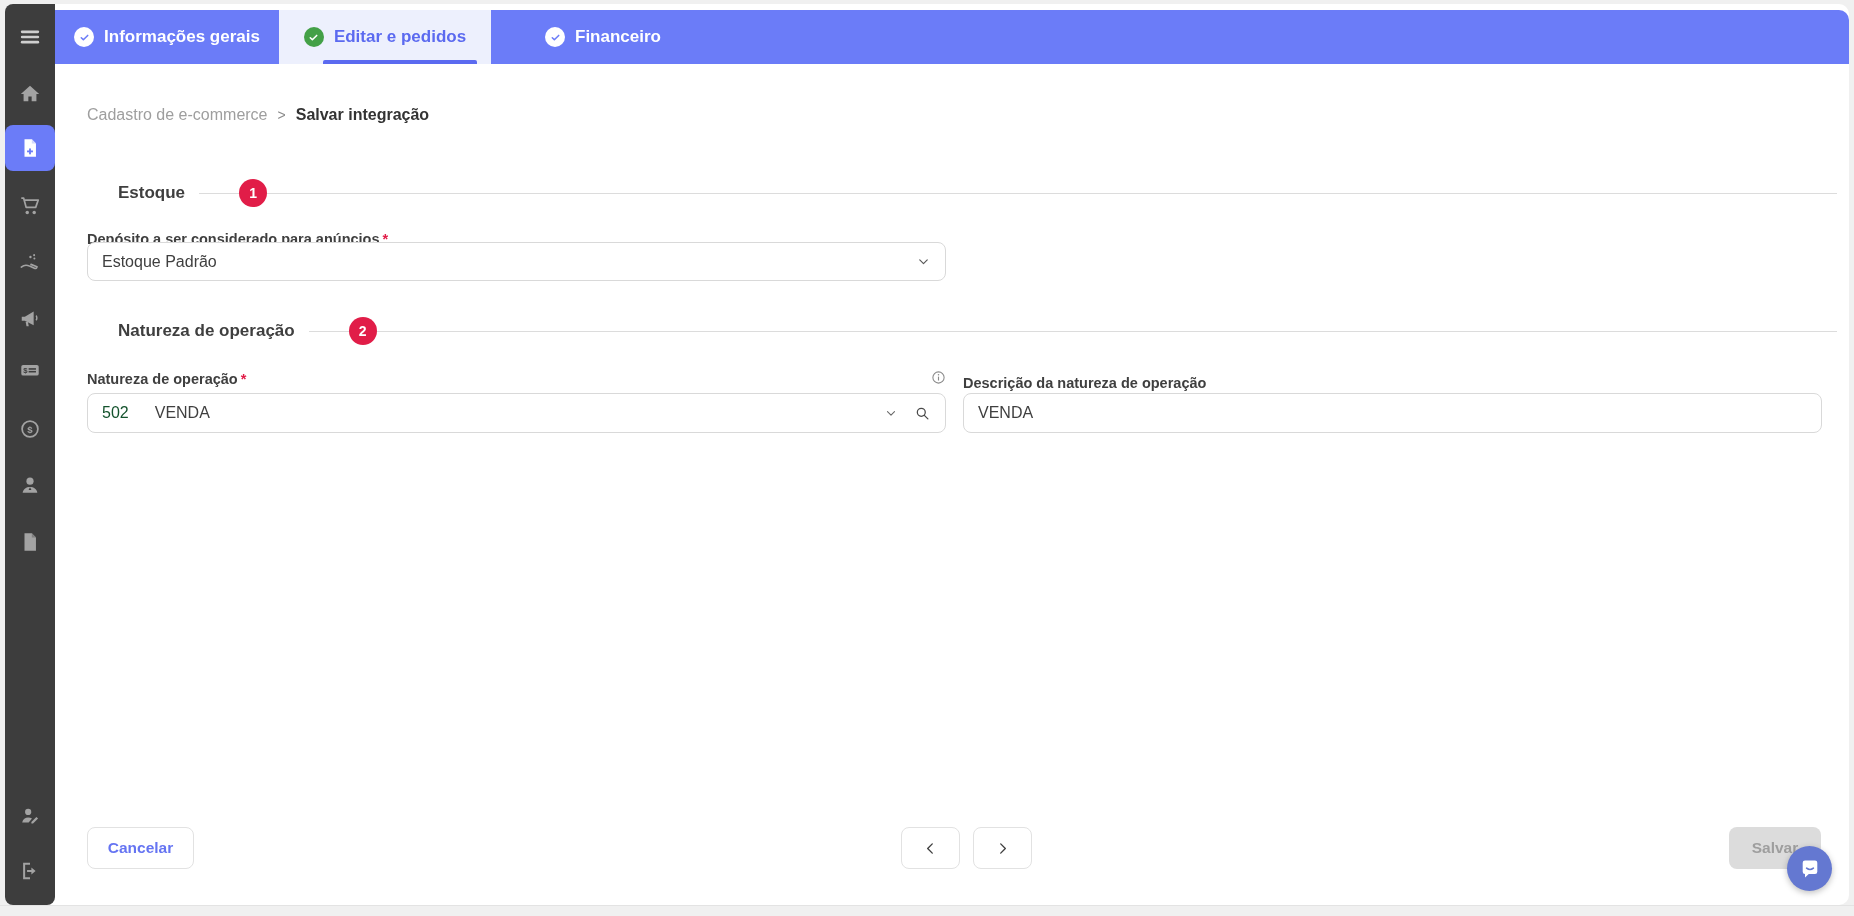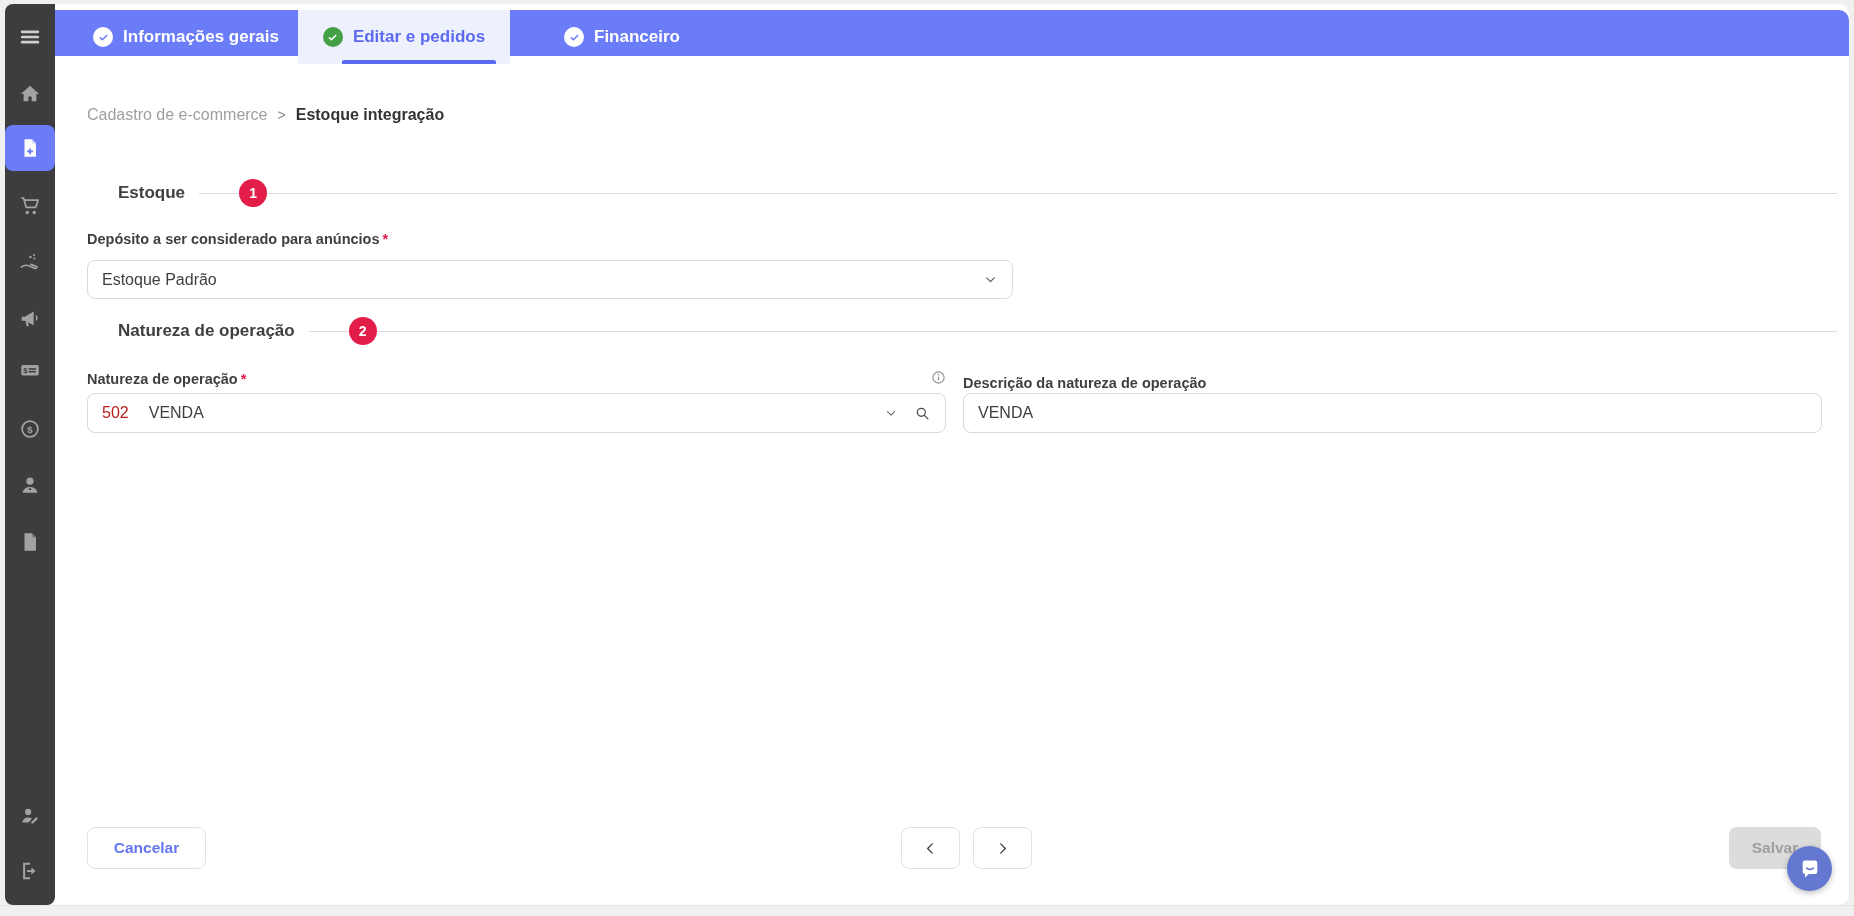--- a/index.html
+++ b/index.html
@@ -17,22 +17,22 @@
   
   #sidebar{left:5px;top:4px;width:50px;height:901px;background:#3d3d3d;
     border-radius:8px 0 8px 8px;}
   .sb-item{position:absolute;left:0;width:50px;height:24px;display:flex;align-items:center;justify-content:center;cursor:pointer;}
   .sb-item svg{width:22px;height:22px;}
   #sb-active-tile{position:absolute;left:0;top:121px;width:50px;height:46px;background:#6b7cf8;
     border-radius:8px;display:flex;align-items:center;justify-content:center;cursor:pointer;}
   #sb-active-tile svg{width:22px;height:22px;}
 
   
-  #tabbar{left:55px;top:10px;width:1794px;height:46px;background:#6b7cf8;
-    border-top-right-radius:10px;display:flex;padding-left:19px;}
+  #tabbar{left:55px;top:10px;width:1794px;height:54px;background:#6b7cf8;
+    border-top-right-radius:10px;display:flex;}
   .tab{height:54px;display:flex;align-items:center;justify-content:center;gap:10px;
     color:#ffffff;font-size:17px;font-weight:600;cursor:pointer;position:relative;}
   .tab .check{width:20px;height:20px;border-radius:50%;background:#ffffff;display:flex;
     align-items:center;justify-content:center;flex:0 0 auto;}
   .tab .check svg{width:11px;height:11px;}
   .tab.active{background:#edf0fd;color:#5b6af0;}
   .tab.active .check{background:#43a047;}
   .tab-underline{position:absolute;bottom:0;left:44px;width:154px;height:4px;background:#5b6af0;
     border-radius:2px 2px 0 0;}
 
@@ -48,28 +48,28 @@
   .section-line{flex:1;height:1px;background:#dcdcdc;position:relative;}
   .section-badge{position:absolute;left:40px;top:-14px;width:28px;height:28px;border-radius:50%;
     background:#e11d48;color:#ffffff;font-size:14px;font-weight:700;display:flex;
     align-items:center;justify-content:center;}
 
   
   .field-label{font-size:14.5px;font-weight:700;color:#3f3f3f;white-space:nowrap;}
   .req{color:#e11d48;margin-left:3px;font-weight:700;}
   .input-box{height:40px;border:1px solid #d9d9d9;border-radius:8px;background:#fff;
     display:flex;align-items:center;padding:0 14px;font-size:16px;color:#3f3f3f;cursor:text;}
-  .input-box .code{color:#b91c1c;margin-right:20px;}
+  .input-box .code{color:#14532d;margin-right:26px;}
   .input-box .tail{margin-left:auto;display:flex;align-items:center;gap:16px;}
   .icon-btn{display:flex;align-items:center;justify-content:center;cursor:pointer;}
 
   
   .btn{display:flex;align-items:center;justify-content:center;border-radius:8px;
     font-size:15.5px;font-weight:600;cursor:pointer;}
-  #btn-cancel{left:87px;top:827px;width:119px;height:42px;background:#fff;border:1px solid #e2e2e2;color:#6574f2;}
+  #btn-cancel{left:87px;top:827px;width:107px;height:42px;background:#fff;border:1px solid #e2e2e2;color:#6574f2;}
   #btn-prev{left:901px;top:827px;width:59px;height:42px;background:#fff;border:1px solid #e2e2e2;}
   #btn-next{left:973px;top:827px;width:59px;height:42px;background:#fff;border:1px solid #e2e2e2;}
   #btn-save{left:1729px;top:827px;width:92px;height:42px;background:#dcdcdc;color:#9e9e9e;cursor:default;text-align:right;}
   #chat-bubble{left:1787px;top:846px;width:45px;height:45px;border-radius:50%;background:#6478d1;
     display:flex;align-items:center;justify-content:center;cursor:pointer;box-shadow:0 2px 6px rgba(0,0,0,.25);}
   #chat-bubble svg{width:24px;height:24px;}
 </style>
 </head>
 <body>
 
@@ -186,34 +186,34 @@
       <svg viewBox="0 0 24 24">
           <path d="M4.5 3h7.5v2.2H6.7v13.6h5.3V21H4.5z" fill="#a3a3a3"></path>
           <path d="M13.5 8.2l4.6 3.8-4.6 3.8v-2.6H8.8v-2.4h4.7z" fill="#a3a3a3"></path>
         </svg>
     </div>
   </div>
 
   <div class="abs" id="breadcrumb">
     <span class="bc-parent">Cadastro de e-commerce</span>
     <span class="bc-sep">&gt;</span>
-    <span class="bc-current">Estoque integração</span>
+    <span class="bc-current">Salvar integração</span>
   </div>
 
   <div class="abs section-header" style="top:178px">
     <span class="section-title">Estoque</span>
     <span class="section-line">
       <span class="section-badge">1</span>
     </span>
   </div>
 
   <div class="abs field-label" style="left:87px;top:231px">
     <span>Depósito a ser considerado para anúncios</span><span class="req">*</span>
   </div>
-  <div class="abs input-box" style="left:87px;top:260px;width:926px;height:39px" role="combobox">
+  <div class="abs input-box" style="left:87px;top:242px;width:859px;height:39px" role="combobox">
     <span>Estoque Padrão</span>
     <span class="tail">
       <span class="icon-btn">
         <svg width="15" height="15" viewBox="0 0 24 24">
             <path d="M6 9.5l6 6 6-6" fill="none" stroke="#5a5a5a" stroke-width="1.9" stroke-linecap="round" stroke-linejoin="round"></path>
           </svg>
       </span>
     </span>
   </div>
 

